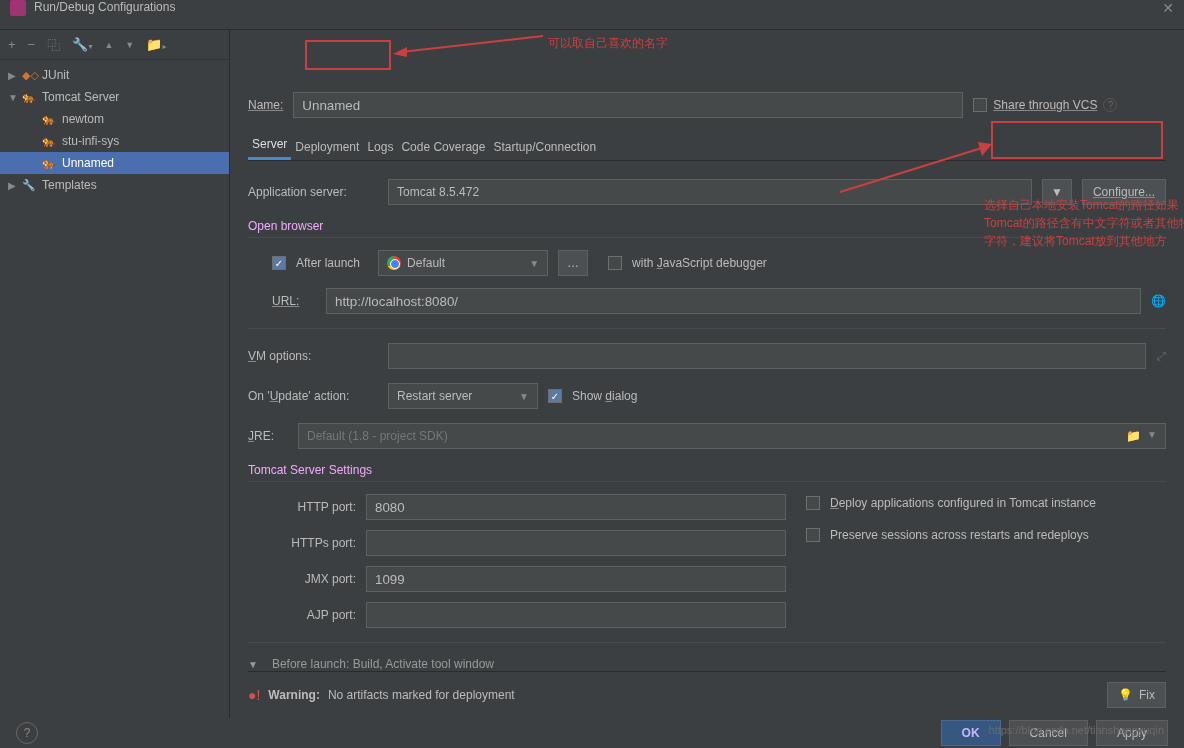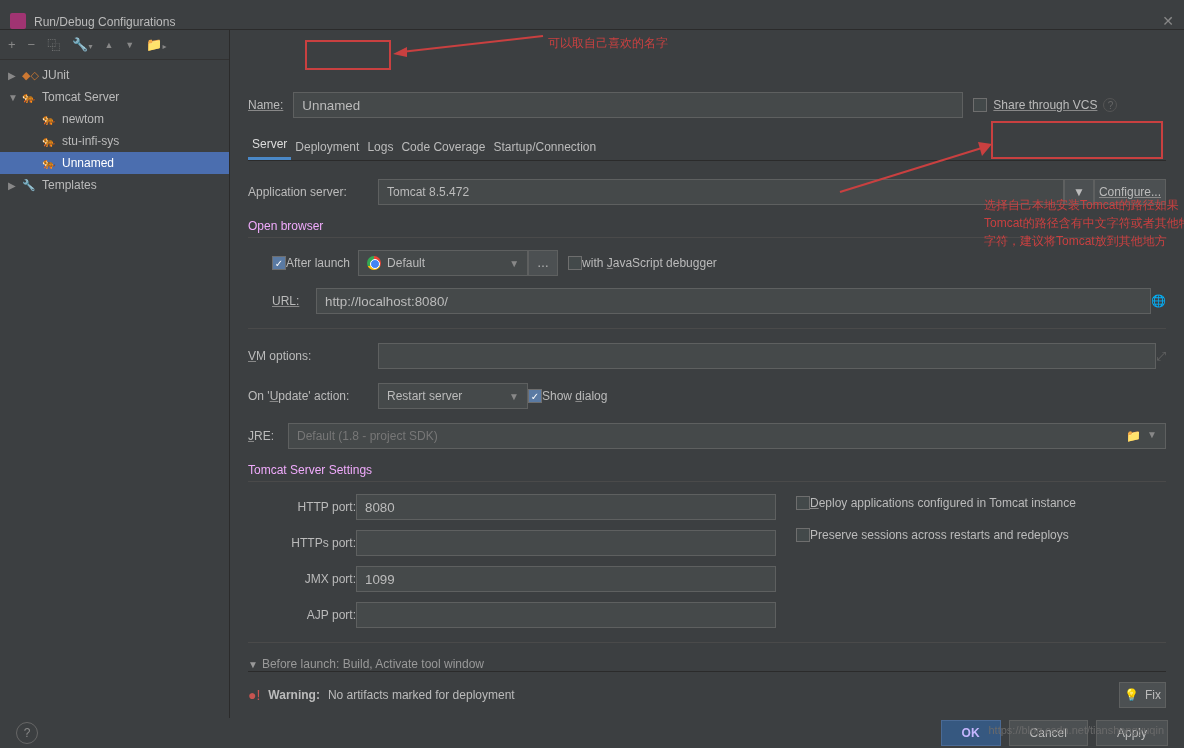--- a/index.html
+++ b/index.html
@@ -1,17 +1,17 @@
 <!DOCTYPE html>
 <html><head>
 <meta charset="utf-8">
 <style>
 * { margin: 0; padding: 0; box-sizing: border-box; font-family: "Segoe UI", Arial, sans-serif; }
 body { background: #3c3f41; color: #bbbbbb; font-size: 12px; width: 1184px; height: 748px; overflow: hidden; position: relative; }
-.titlebar { height: 30px; display: flex; align-items: flex-end; padding: 0 10px; border-bottom: 1px solid #2b2b2b; }
+.titlebar { height: 30px; display: flex; align-items: flex-start; padding: 0 10px; border-bottom: 1px solid #2b2b2b; }
 .titlebar .icon { width: 16px; height: 16px; background: #a03472; border-radius: 2px; margin-right: 8px; }
 .titlebar .title { flex: 1; color: #bbbbbb; }
 .titlebar .close { color: #888; font-size: 14px; cursor: pointer; }
 .main { display: flex; height: 688px; }
 .sidebar { width: 230px; border-right: 1px solid #2b2b2b; display: flex; flex-direction: column; }
 .toolbar { height: 30px; display: flex; align-items: center; padding: 0 8px; gap: 12px; border-bottom: 1px solid #323232; }
 .toolbar span { color: #888; cursor: pointer; font-size: 13px; }
 .tree { flex: 1; padding-top: 4px; }
 .tree-item { display: flex; align-items: center; height: 22px; padding-left: 8px; cursor: pointer; }
 .tree-item.selected { background: #4b6eaf; color: #fff; }
@@ -20,26 +20,26 @@
 .tree-item.level1 { padding-left: 28px; }
 .content { flex: 1; display: flex; flex-direction: column; padding: 0 18px 0 18px; position: relative; justify-content: flex-end; }
 .name-row { display: flex; align-items: center; height: 52px; gap: 10px; }
 .name-row label { text-decoration: underline; text-decoration-color: #888; }
 .name-input { flex: 1; background: #45494a; border: 1px solid #5e6060; color: #bbb; padding: 4px 8px; height: 26px; }
 .share { display: flex; align-items: center; gap: 6px; }
 .tabs { display: flex; border-bottom: 1px solid #2b2b2b; height: 30px; align-items: flex-end; }
 .tab { padding: 6px 4px; cursor: pointer; color: #bbb; }
 .tab.active { border-bottom: 3px solid #4a88c7; color: #ddd; }
 .form { padding-top: 18px; display: flex; flex-direction: column; gap: 14px; overflow: hidden; }
-.row { display: flex; align-items: center; }
+.row { display: flex; align-items: center; gap: 10px; }
 .row label { min-width: 130px; }
 .input { background: #45494a; border: 1px solid #5e6060; color: #bbb; padding: 4px 8px; height: 26px; }
 .select { background: #45494a; border: 1px solid #5e6060; color: #bbb; padding: 4px 8px; height: 26px; display: flex; align-items: center; justify-content: space-between; }
 .select .arrow-d { color: #888; font-size: 10px; }
-.btn { background: #4c5052; border: 1px solid #5e6060; color: #bbb; padding: 4px 4px; height: 26px; cursor: pointer; display: inline-flex; align-items: center; }
+.btn { background: #4c5052; border: 1px solid #5e6060; color: #bbb; padding: 4px 10px; height: 26px; cursor: pointer; display: inline-flex; align-items: center; }
 .btn.small { padding: 4px 8px; }
 .checkbox { width: 14px; height: 14px; border: 1px solid #6e6e6e; display: inline-flex; align-items: center; justify-content: center; background: #43494a; }
 .checkbox.checked { background: #5a7aa3; color: #fff; font-size: 10px; }
 .fieldset-label { color: #f0abfc; }
 .section-line { border-top: 1px solid #4a4a4a; margin-top: 4px; }
 .warning-bar { display: flex; align-items: center; padding: 10px 0; border-top: 1px solid #2b2b2b; gap: 8px; }
 .warning-icon { color: #c75450; font-size: 14px; }
 .footer { position: absolute; bottom: 0; left: 0; right: 0; height: 30px; display: flex; align-items: center; justify-content: space-between; padding: 0 16px; }
 .footer .help { width: 22px; height: 22px; border-radius: 50%; border: 1px solid #666; display: flex; align-items: center; justify-content: center; color: #888; }
 .footer .buttons { display: flex; gap: 8px; }

